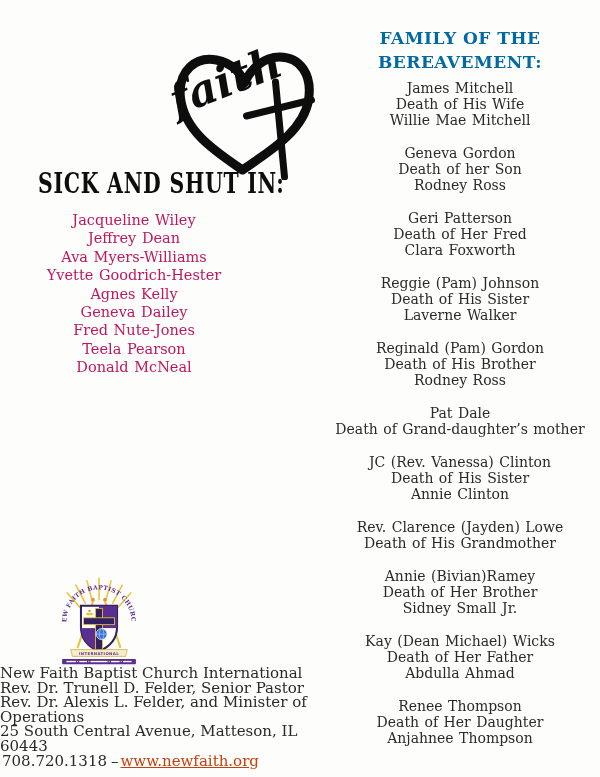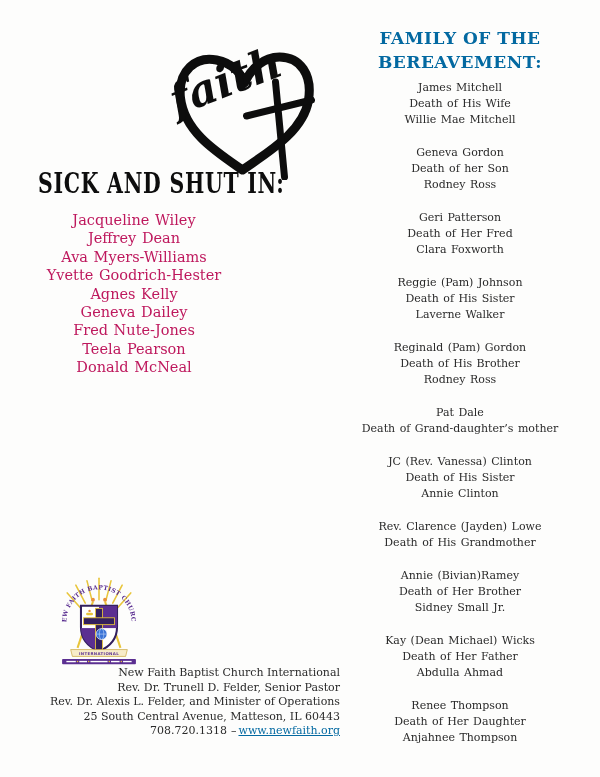--- a/index.html
+++ b/index.html
@@ -69,27 +69,27 @@
     font-size: 4.6px;
     font-weight: bold;
     letter-spacing: 0.4px;
   }
 
   
   .footer {
     position: absolute;
     left: 0; top: 666px;
     width: 340px;
-    text-align: right;
-    font-size: 11px;
+    text-align: left;
+    font-size: 15px;
     line-height: 14.6px;
     color: #2a2a2a;
   }
   .weblink {
-    color: #0369a1;
+    color: #c2410c;
     text-decoration: underline;
     cursor: pointer;
   }
   .contact-line span { margin: 16px 2px; }
 
   
   .bereavement-heading {
     position: absolute;
     left: 330px; top: 26px;
     width: 260px;
@@ -99,21 +99,21 @@
     font-size: 17px;
     line-height: 24px;
     letter-spacing: 0.5px;
     color: #0369a1;
   }
   .groups {
     position: absolute;
     left: 322px; top: 80px;
     width: 276px;
     text-align: center;
-    font-size: 11px;
+    font-size: 14px;
     color: #2a2a2a;
     word-spacing: 1px;
   }
   .group { margin-bottom: 17px; }
   .gline { line-height: 16px; }
 </style>
 </head>
 <body>
 
 <div class="page">

